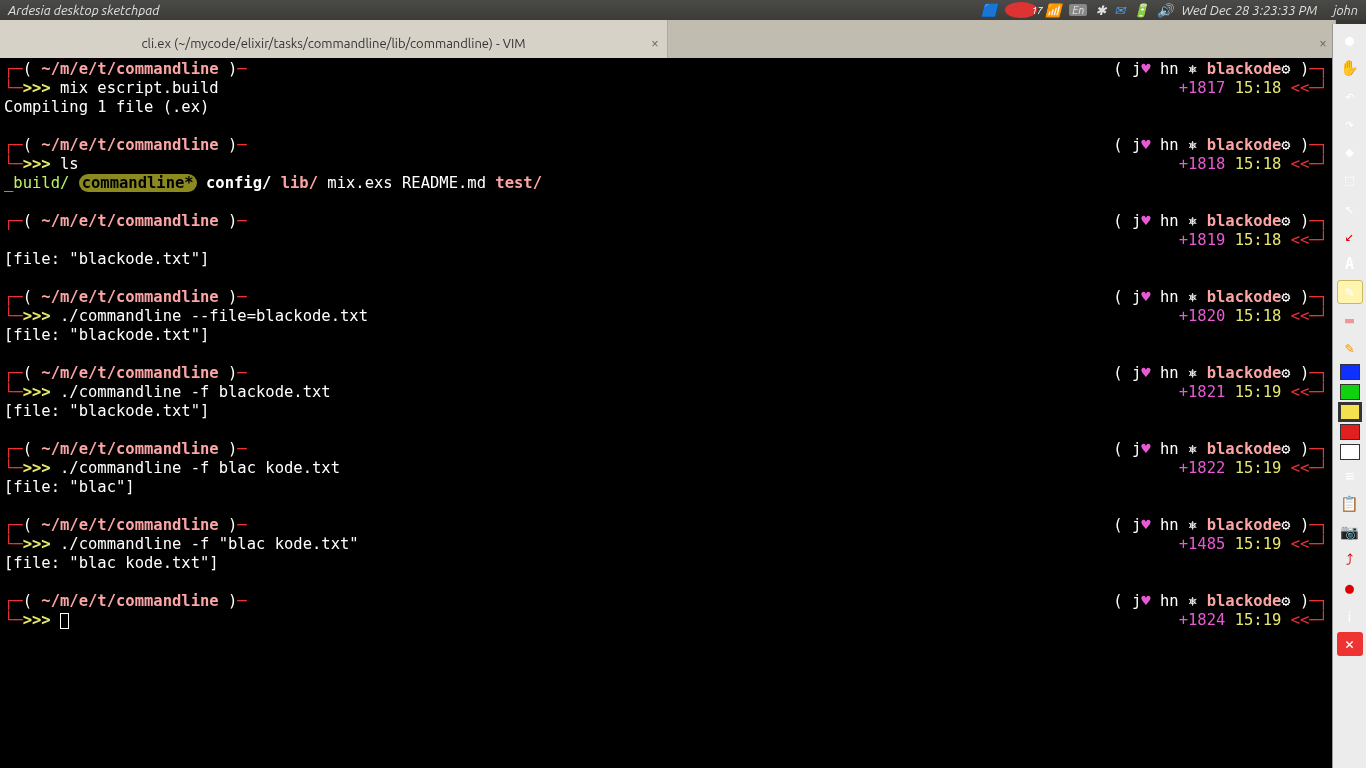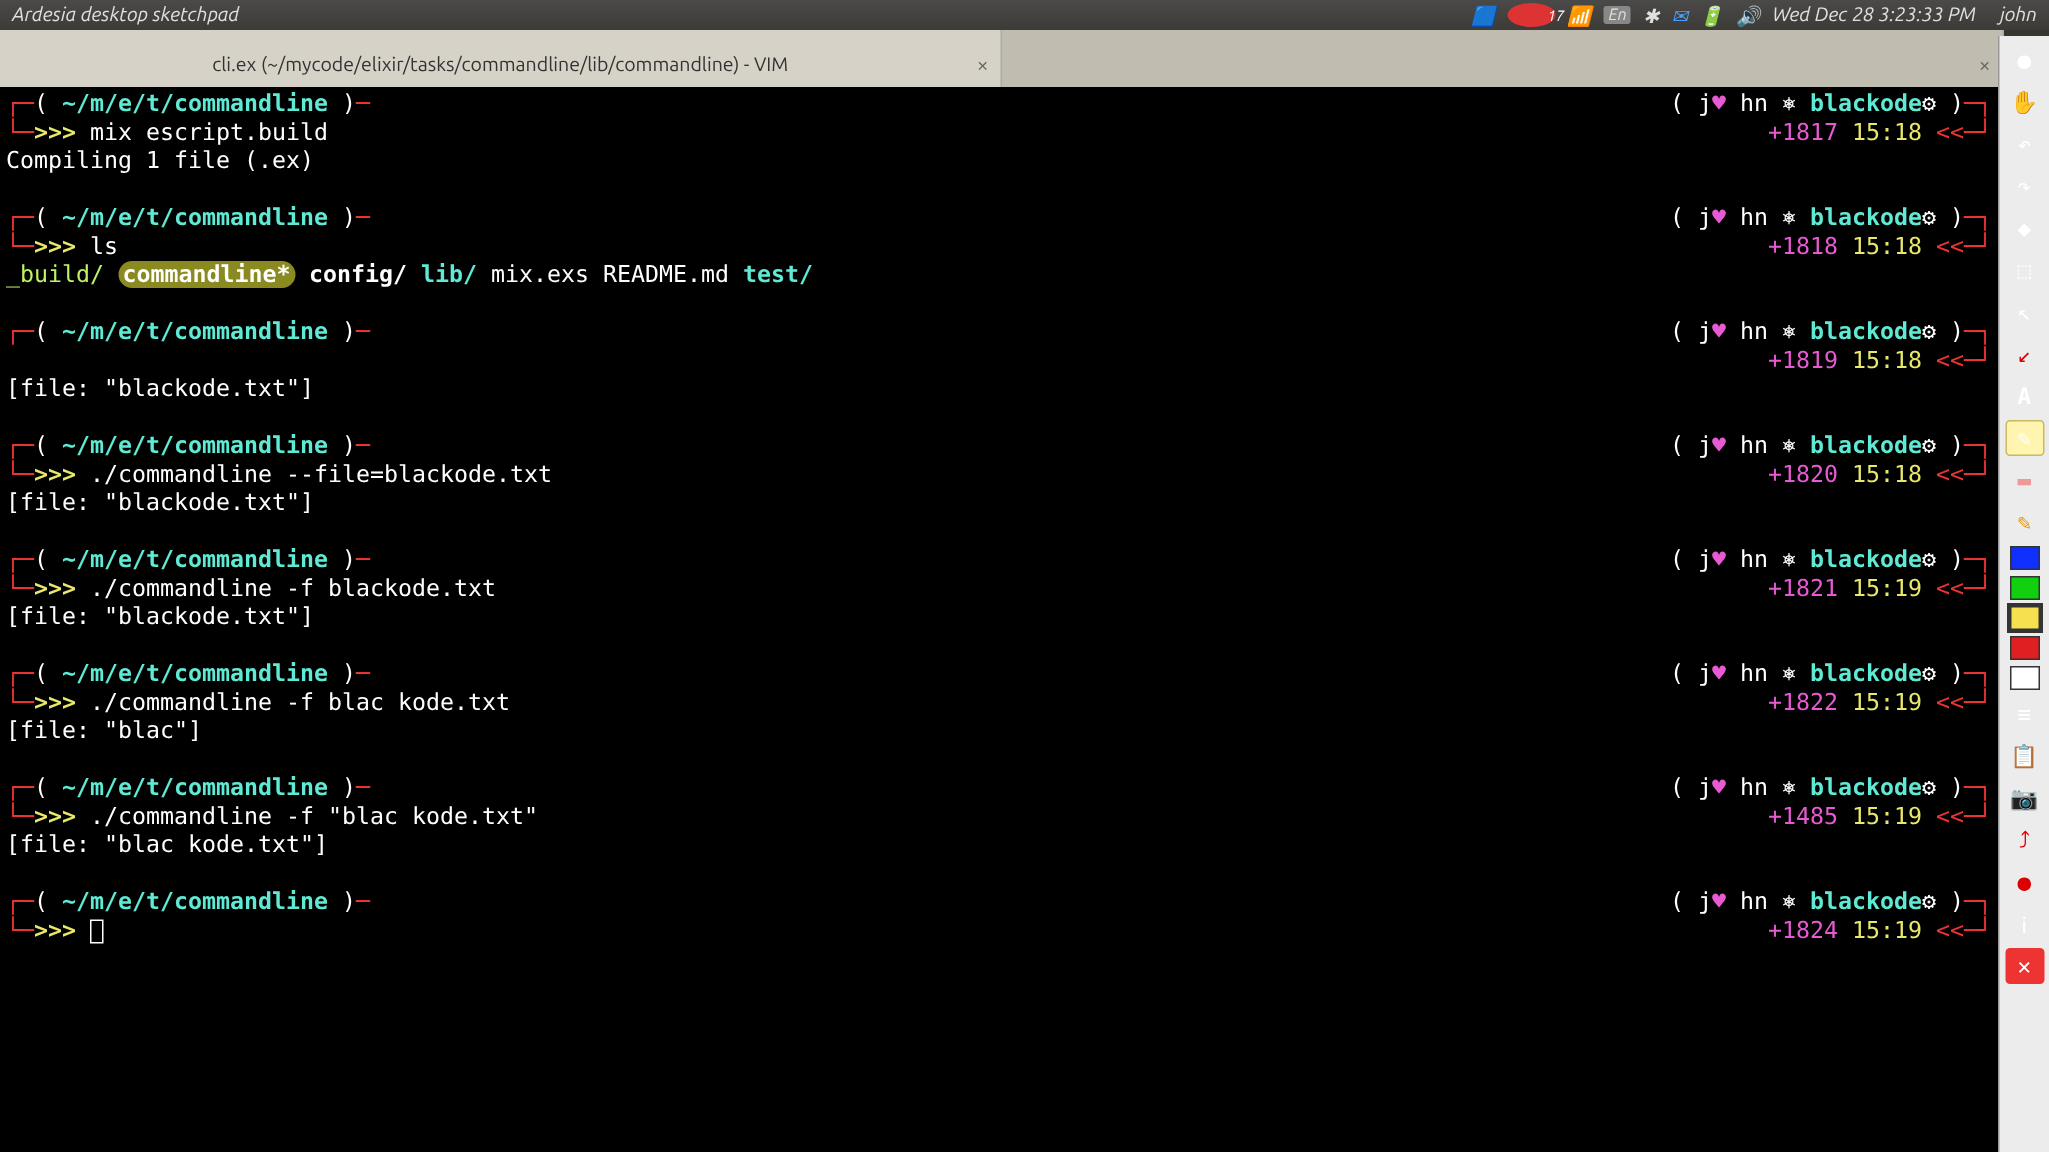--- a/index.html
+++ b/index.html
@@ -29,31 +29,31 @@
   border-right: 1px solid #aaa; position: relative; padding: 0 28px;
 }
 .tab.inactive { background: #c0bcb0; color: #555; }
 .tab .close { position: absolute; right: 8px; color: #666; font-size: 14px; }
 .newtab { width: 30px; display: flex; align-items: center; justify-content: center; color: #aaa; background:#37352f; }
 .terminal {
   position: absolute; top: 58px; left: 0; right: 34px; bottom: 0;
   background: #000; color: #fff; padding: 2px 4px;
   font-size: 15.5px; line-height: 19px; white-space: nowrap;
 }
-.c-blue  { color: #5eead4; }
+.c-blue  { color: #fca5a5; }
 .c-red   { color: #e33; }
 .c-yellow{ color: #e8e86a; }
 .c-mag   { color: #e85ad4; }
 .c-olive { color: #bef264; }
 .c-white { color: #fff; }
 .bold    { font-weight: 700; }
 .leftbox{display:inline-block;}
 .rightbox{float:right;}
 .line{clear:both; height:19px;}
-.hl{background:#8a8a20;border-radius:10px;padding:0 3px;color:#ffffff}
+.hl{background:#8a8a20;border-radius:10px;padding:0 3px;color:#000000}
 .cursor{display:inline-block;width:9px;height:16px;border:1px solid #fff;vertical-align:middle;}
 .sidepanel{
   position:absolute; right:0; top:24px; bottom:0; width:34px;
   background:#ececec; border-left:1px solid #999;
   display:flex; flex-direction:column; align-items:center; padding-top:4px; gap:4px;
 }
 .tool{width:26px;height:24px;display:flex;align-items:center;justify-content:center;font-size:15px;border-radius:3px;}
 .tool.sel{background:#fff4b0;border:1px solid #c9b860;}
 .sw{width:20px;height:16px;border:1px solid #333;}
 </style>

